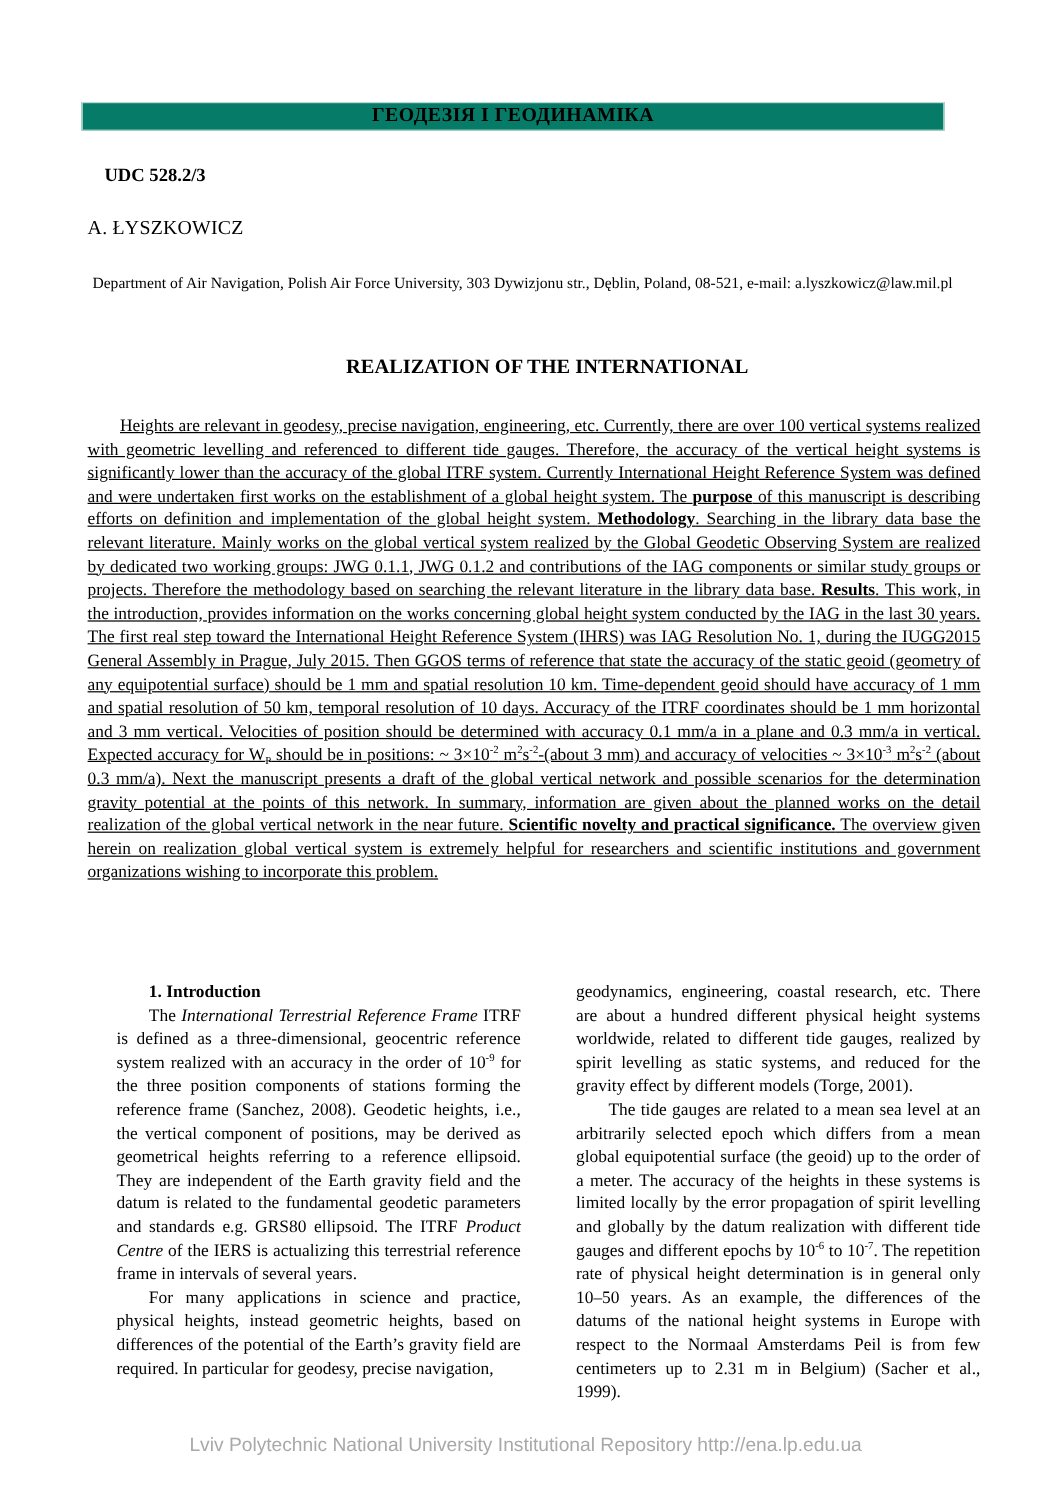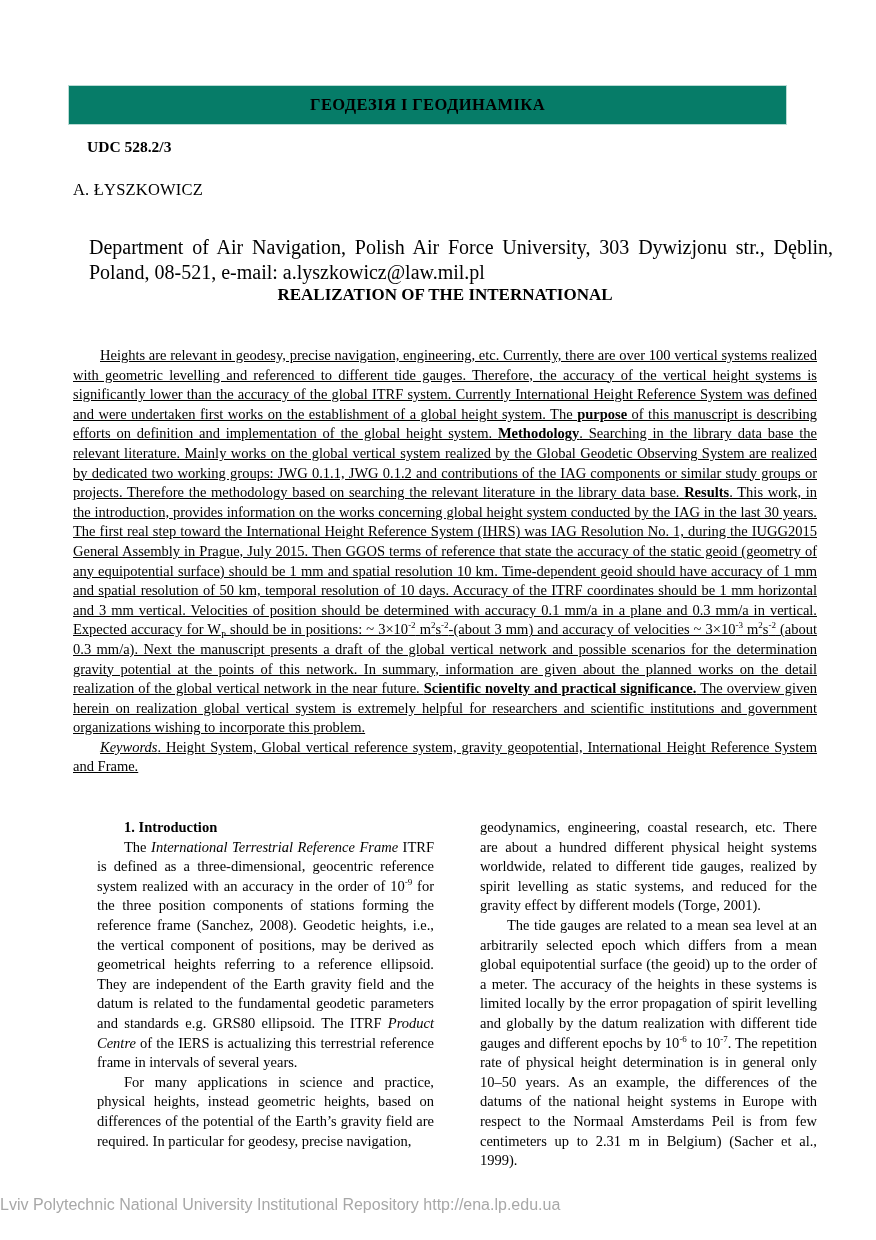--- a/index.html
+++ b/index.html
@@ -8,22 +8,22 @@
     width: 876px;
     height: 1240px;
     background: #ffffff;
     font-family: "Liberation Serif", "DejaVu Serif", serif;
     color: #000000;
     overflow: hidden;
   }
   .banner {
     position: absolute;
     left: 68px; top: 85px;
-    width: 719px; height: 40px;
-    display: flex; align-items: center; justify-content: center;
+    width: 719px; height: 24px;
+    display: flex; justify-content: center;
     border: 1px solid #b9dbd4;
     box-sizing: border-box;
   }
   .banner-title {
     font-weight: bold;
     font-size: 16.5px;
     letter-spacing: 0.4px;
   }
   .udc {
     position: absolute;
@@ -34,30 +34,30 @@
   .author {
     position: absolute;
     left: 73px; top: 180px;
     font-size: 16.5px;
     letter-spacing: 0.2px;
   }
   .affiliation {
     position: absolute;
     left: 73px; top: 219px;
     width: 744px;
-    margin: 16px;
-    font-size: 20px;
+    margin: 4px;
+    font-size: 13px;
     line-height: 25px;
     text-align: justify;
   }
   .title {
     position: absolute;
     left: 73px; top: 283px;
     width: 744px;
-    margin: 0;
+    margin: 11px;
     text-align: center;
     font-size: 17px;
     font-weight: bold;
     line-height: 23px;
   }
   .abstract-block {
     position: absolute;
     left: 73px; top: 346px;
     width: 744px;
   }
@@ -83,20 +83,21 @@
     line-height: 19.6px;
     text-align: justify;
   }
   .col p.heading { font-weight: bold; text-indent: 27px; }
   .col p.indent { text-indent: 27px; }
   sup, sub { font-size: 0.62em; line-height: 0; }
   .footer {
     position: absolute;
     left: 0; top: 1196px;
     width: 100%;
+    text-align: center;
     font-family: "Liberation Sans", "DejaVu Sans", sans-serif;
     font-size: 16px;
   }
 </style>
 </head>
 <body>
 
 <div class="page">
 
   <div class="banner" style="background-color: rgb(6, 124, 104);">
@@ -108,21 +109,20 @@
   <div class="author">A. ŁYSZKOWICZ</div>
 
   <p class="affiliation">Department of Air Navigation, Polish Air Force University, 303 Dywizjonu str., Dęblin, Poland, 08-521, e-mail: a.lyszkowicz@law.mil.pl</p>
 
   <h1 class="title">
     <span>REALIZATION OF THE INTERNATIONAL</span><br>
   </h1>
 
   <div class="abstract-block">
     <p><span>Heights are relevant in geodesy, precise navigation, engineering, etc. Currently, there are over 100 vertical systems realized with geometric levelling and referenced to different tide gauges. Therefore, the accuracy of the vertical height systems is significantly lower than the accuracy of the global ITRF system. Currently International Height Reference System was defined and were undertaken first works on the establishment of a global height system. The </span><span style="font-weight: bold;">purpose</span><span> of this manuscript is describing efforts on definition and implementation of the global height system. </span><span style="font-weight: bold;">Methodology</span><span>. Searching in the library data base the relevant literature. Mainly works on the global vertical system realized by the Global Geodetic Observing System are realized by dedicated two working groups: JWG 0.1.1, JWG 0.1.2 and contributions of the IAG components or similar study groups or projects. Therefore the methodology based on searching the relevant literature in the library data base. </span><span style="font-weight: bold;">Results</span><span>. This work, in the introduction, provides information on the works concerning global height system conducted by the IAG in the last 30 years. The first real step toward the International Height Reference System (IHRS) was IAG Resolution No. 1, during the IUGG2015 General Assembly in Prague, July 2015. Then GGOS terms of reference that state the accuracy of the static geoid (geometry of any equipotential surface) should be 1 mm and spatial resolution 10 km. Time-dependent geoid should have accuracy of 1 mm and spatial resolution of 50 km, temporal resolution of 10 days. Accuracy of the ITRF coordinates should be 1 mm horizontal and 3 mm vertical. Velocities of position should be determined with accuracy 0.1 mm/a in a plane and 0.3 mm/a in vertical. Expected accuracy for W</span><sub>P</sub><span> should be in positions: ~ 3×10</span><sup>-2</sup><span> m</span><sup>2</sup><span>s</span><sup>-2</sup><span>-(about 3 mm) and accuracy of velocities ~ 3×10</span><sup>-3</sup><span> m</span><sup>2</sup><span>s</span><sup>-2</sup><span> (about 0.3 mm/a). Next the manuscript presents a draft of the global vertical network and possible scenarios for the determination gravity potential at the points of this network. In summary, information are given about the planned works on the detail realization of the global vertical network in the near future. </span><span style="font-weight: bold;">Scientific novelty and practical significance.</span><span> The overview given herein on realization global vertical system is extremely helpful for researchers and scientific institutions and government organizations wishing to incorporate this problem.</span></p>
-    <p><span style="font-style: italic;">Keywords</span><span>. Height System, Global vertical reference system, gravity geopotential, International Height Reference System and Frame.</span></p>
   </div>
 
   <div class="columns">
     <div class="col">
       <p class="heading">1. Introduction</p>
       <p class="indent"><span>The </span><span style="font-style: italic;">International Terrestrial Reference Frame</span><span> ITRF is defined as a three-dimensional, geocentric reference system realized with an accuracy in the order of 10</span><sup>-9</sup><span> for the three position components of stations forming the reference frame (Sanchez, 2008). Geodetic heights, i.e., the vertical component of positions, may be derived as geometrical heights referring to a reference ellipsoid. They are independent of the Earth gravity field and the datum is related to the fundamental geodetic parameters and standards e.g. GRS80 ellipsoid. The ITRF </span><span style="font-style: italic;">Product Centre</span><span> of the IERS is actualizing this terrestrial reference frame in intervals of several years.</span></p>
       <p class="indent"><span>For many applications in science and practice, physical heights, instead geometric heights, based on differences of the potential of the Earth’s gravity field are required. In particular for geodesy, precise navigation,</span></p>
     </div>
     <div class="col">
       <p><span>geodynamics, engineering, coastal research, etc. There are about a hundred different physical height systems worldwide, related to different tide gauges, realized by spirit levelling as static systems, and reduced for the gravity effect by different models (Torge, 2001).</span></p>

